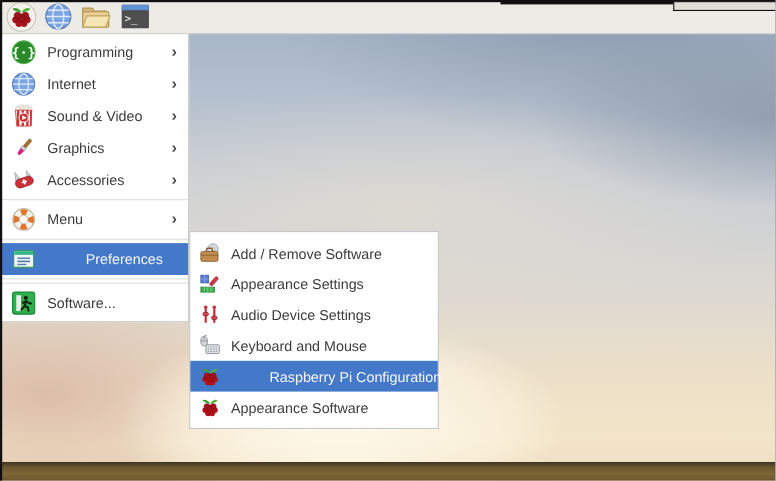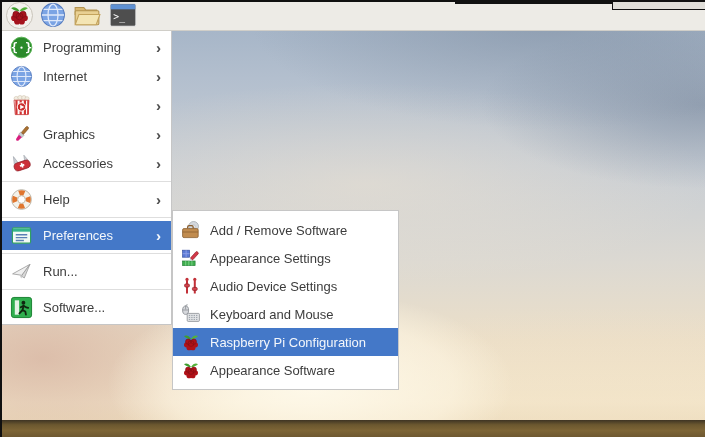--- a/index.html
+++ b/index.html
@@ -39,21 +39,21 @@
   .submenu { position:absolute; left:172px; top:210px; width:227px;
     background:var(--menu-bg,#fff); border:1px solid var(--border,#c6c6c6);
     padding:5px 0; z-index:21; }
 
   .mrow { height:29px; display:flex; align-items:center; padding:0 8px 0 8px; cursor:pointer; }
   .submenu .mrow { height:28px; padding-left:7px; }
   .micon { width:25px; height:25px; flex:0 0 25px; display:flex; align-items:center; justify-content:center; margin-right:9px; }
   .submenu .micon { width:21px; height:21px; flex:0 0 21px; margin-right:9px; }
   .mlabel { font-size:13px; color:var(--menu-text,#3c3c3c); white-space:nowrap; }
   .marrow { margin-left:auto; font-size:15px; font-weight:bold; color:#4c4c4c; line-height:1; padding-right:2px; }
-  .mrow.active { background:var(--highlight,#4679c8); }
+  .mrow.active { background:var(--highlight,#4679c8);gap:35px; }
   .mrow.active .mlabel, .mrow.active .marrow { color:#f4f7fb; }
   .msep { height:1px; background:var(--separator,#dedede); margin:3px 0; }
 </style>
 </head>
 <body>
 
 <div class="screen">
 
   <div class="wallpaper"></div>
   <div class="ground"></div>
@@ -154,20 +154,21 @@
           <g fill="#d23434">
             <rect x="5.6" y="6.5" width="2.3" height="15"></rect>
               <rect x="10" y="6.5" width="2.3" height="15"></rect>
               <rect x="14.4" y="6.5" width="2.3" height="15"></rect>
               <rect x="18" y="6.5" width="1.7" height="15"></rect>
           </g>
           <circle cx="12" cy="13.5" r="4.4" fill="#cc2f2f" stroke="#fff" stroke-width="1"></circle>
           <path d="M10.6 11.2 L15 13.5 L10.6 15.8 Z" fill="#ffffff"></path>
         </svg>
       </span>
+      <span class="mlabel">Sound &amp; Video</span>
       <span class="marrow">›</span>
     </div>
 
     <div class="mrow">
       <span class="micon">
         <svg width="23" height="23" viewBox="0 0 24 24">
           <g transform="rotate(40 12 12)">
             <path d="M9.9 13.6 h4.4 L13.6 19.2 q-1.6 2-3 0 Z" fill="#d81e7e"></path>
             <rect x="9.7" y="10.6" width="4.8" height="3.2" fill="#c9ccd1" stroke="#96999e" stroke-width=".5"></rect>
             <rect x="10.5" y="1.6" width="3.1" height="9.2" rx="1.4" fill="#aa7132" stroke="#7e5121" stroke-width=".6"></rect>
@@ -196,21 +197,21 @@
     <div class="msep"></div>
 
     <div class="mrow">
       <span class="micon">
         <svg width="23" height="23" viewBox="0 0 24 24">
           <circle cx="12" cy="12" r="10.3" fill="#f4f2ea" stroke="#b9b4a6"></circle>
           <circle cx="12" cy="12" r="7" fill="none" stroke="#e0762e" stroke-width="5.4" stroke-dasharray="5.5 5.5" stroke-dashoffset="2.75"></circle>
           <circle cx="12" cy="12" r="4" fill="#ffffff" stroke="#c5bda9"></circle>
         </svg>
       </span>
-      <span class="mlabel">Help</span>
+      <span class="mlabel">Menu</span>
       <span class="marrow">›</span>
     </div>
 
     <div class="msep"></div>
 
     <div class="mrow active">
       <span class="micon">
         <svg width="23" height="23" viewBox="0 0 24 24">
           <rect x="2.5" y="4" width="19" height="16" rx="1.5" fill="#f2faf4" stroke="#2f9e60" stroke-width="1.2"></rect>
           <rect x="3.1" y="4.6" width="17.8" height="3.4" fill="#35b489"></rect>
@@ -218,32 +219,20 @@
             <path d="M6 11.2 h12 M6 14.2 h12 M6 17.2 h8.5"></path>
           </g>
         </svg>
       </span>
       <span class="mlabel">Preferences</span>
       <span class="marrow">›</span>
     </div>
 
     <div class="msep"></div>
 
-    <div class="mrow">
-      <span class="micon">
-        <svg width="23" height="23" viewBox="0 0 24 24">
-          <g transform="rotate(-6 12 12)">
-            <path d="M2.5 13.5 L21.5 5.5 L12 16 Z" fill="#efefef" stroke="#9a9a9a" stroke-width=".8"></path>
-            <path d="M12 16 L21.5 5.5 L14.2 19 L11.6 16.9 Z" fill="#d9d9d9" stroke="#9a9a9a" stroke-width=".8"></path>
-            <path d="M9.8 15.4 L10.9 19.2 L12.6 16.8 Z" fill="#c4c4c4"></path>
-          </g>
-        </svg>
-      </span>
-      <span class="mlabel">Run...</span>
-    </div>
 
     <div class="msep"></div>
 
     <div class="mrow">
       <span class="micon">
         <svg width="23" height="23" viewBox="0 0 24 24">
           <rect x="1.5" y="1.5" width="21" height="21" rx="2.5" fill="#2fae4e" stroke="#17812f"></rect>
           <path d="M5 4.5 h4.5 v15 H5 Z" fill="#eef7ee" opacity=".95"></path>
           <circle cx="14" cy="7" r="2" fill="#10260f"></circle>
           <g stroke="#10260f" stroke-width="1.9" stroke-linecap="round" fill="none">

